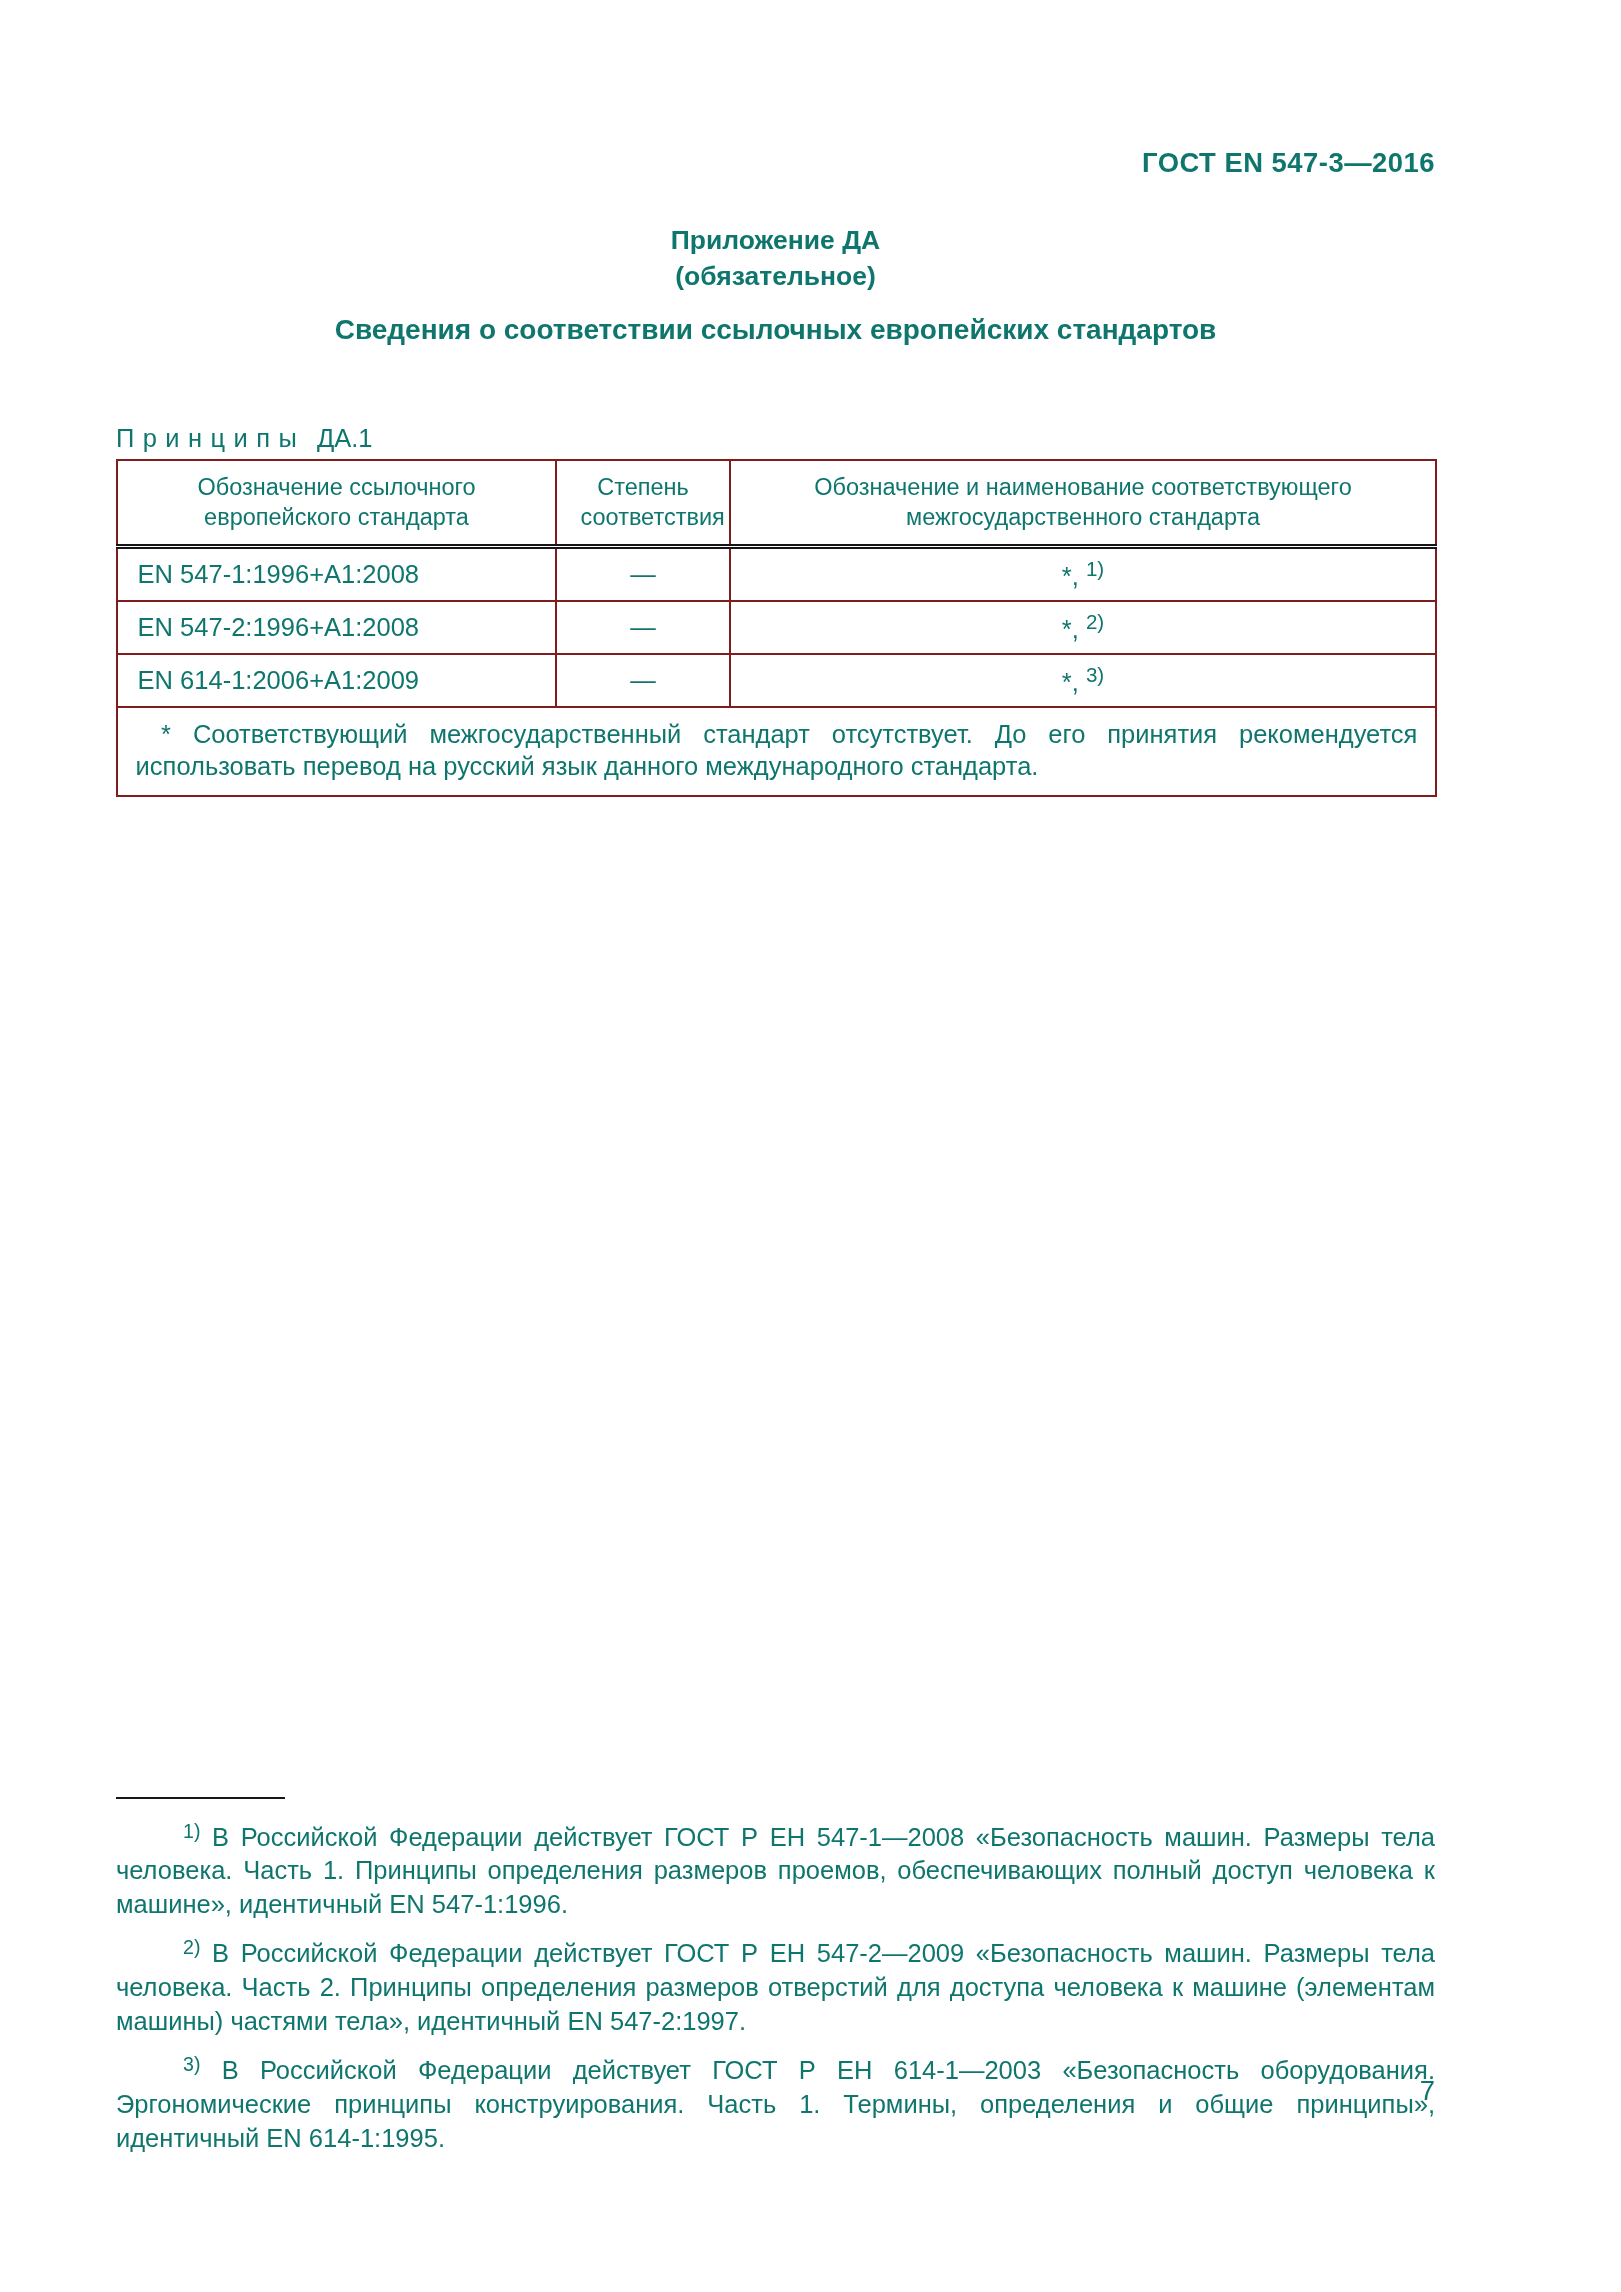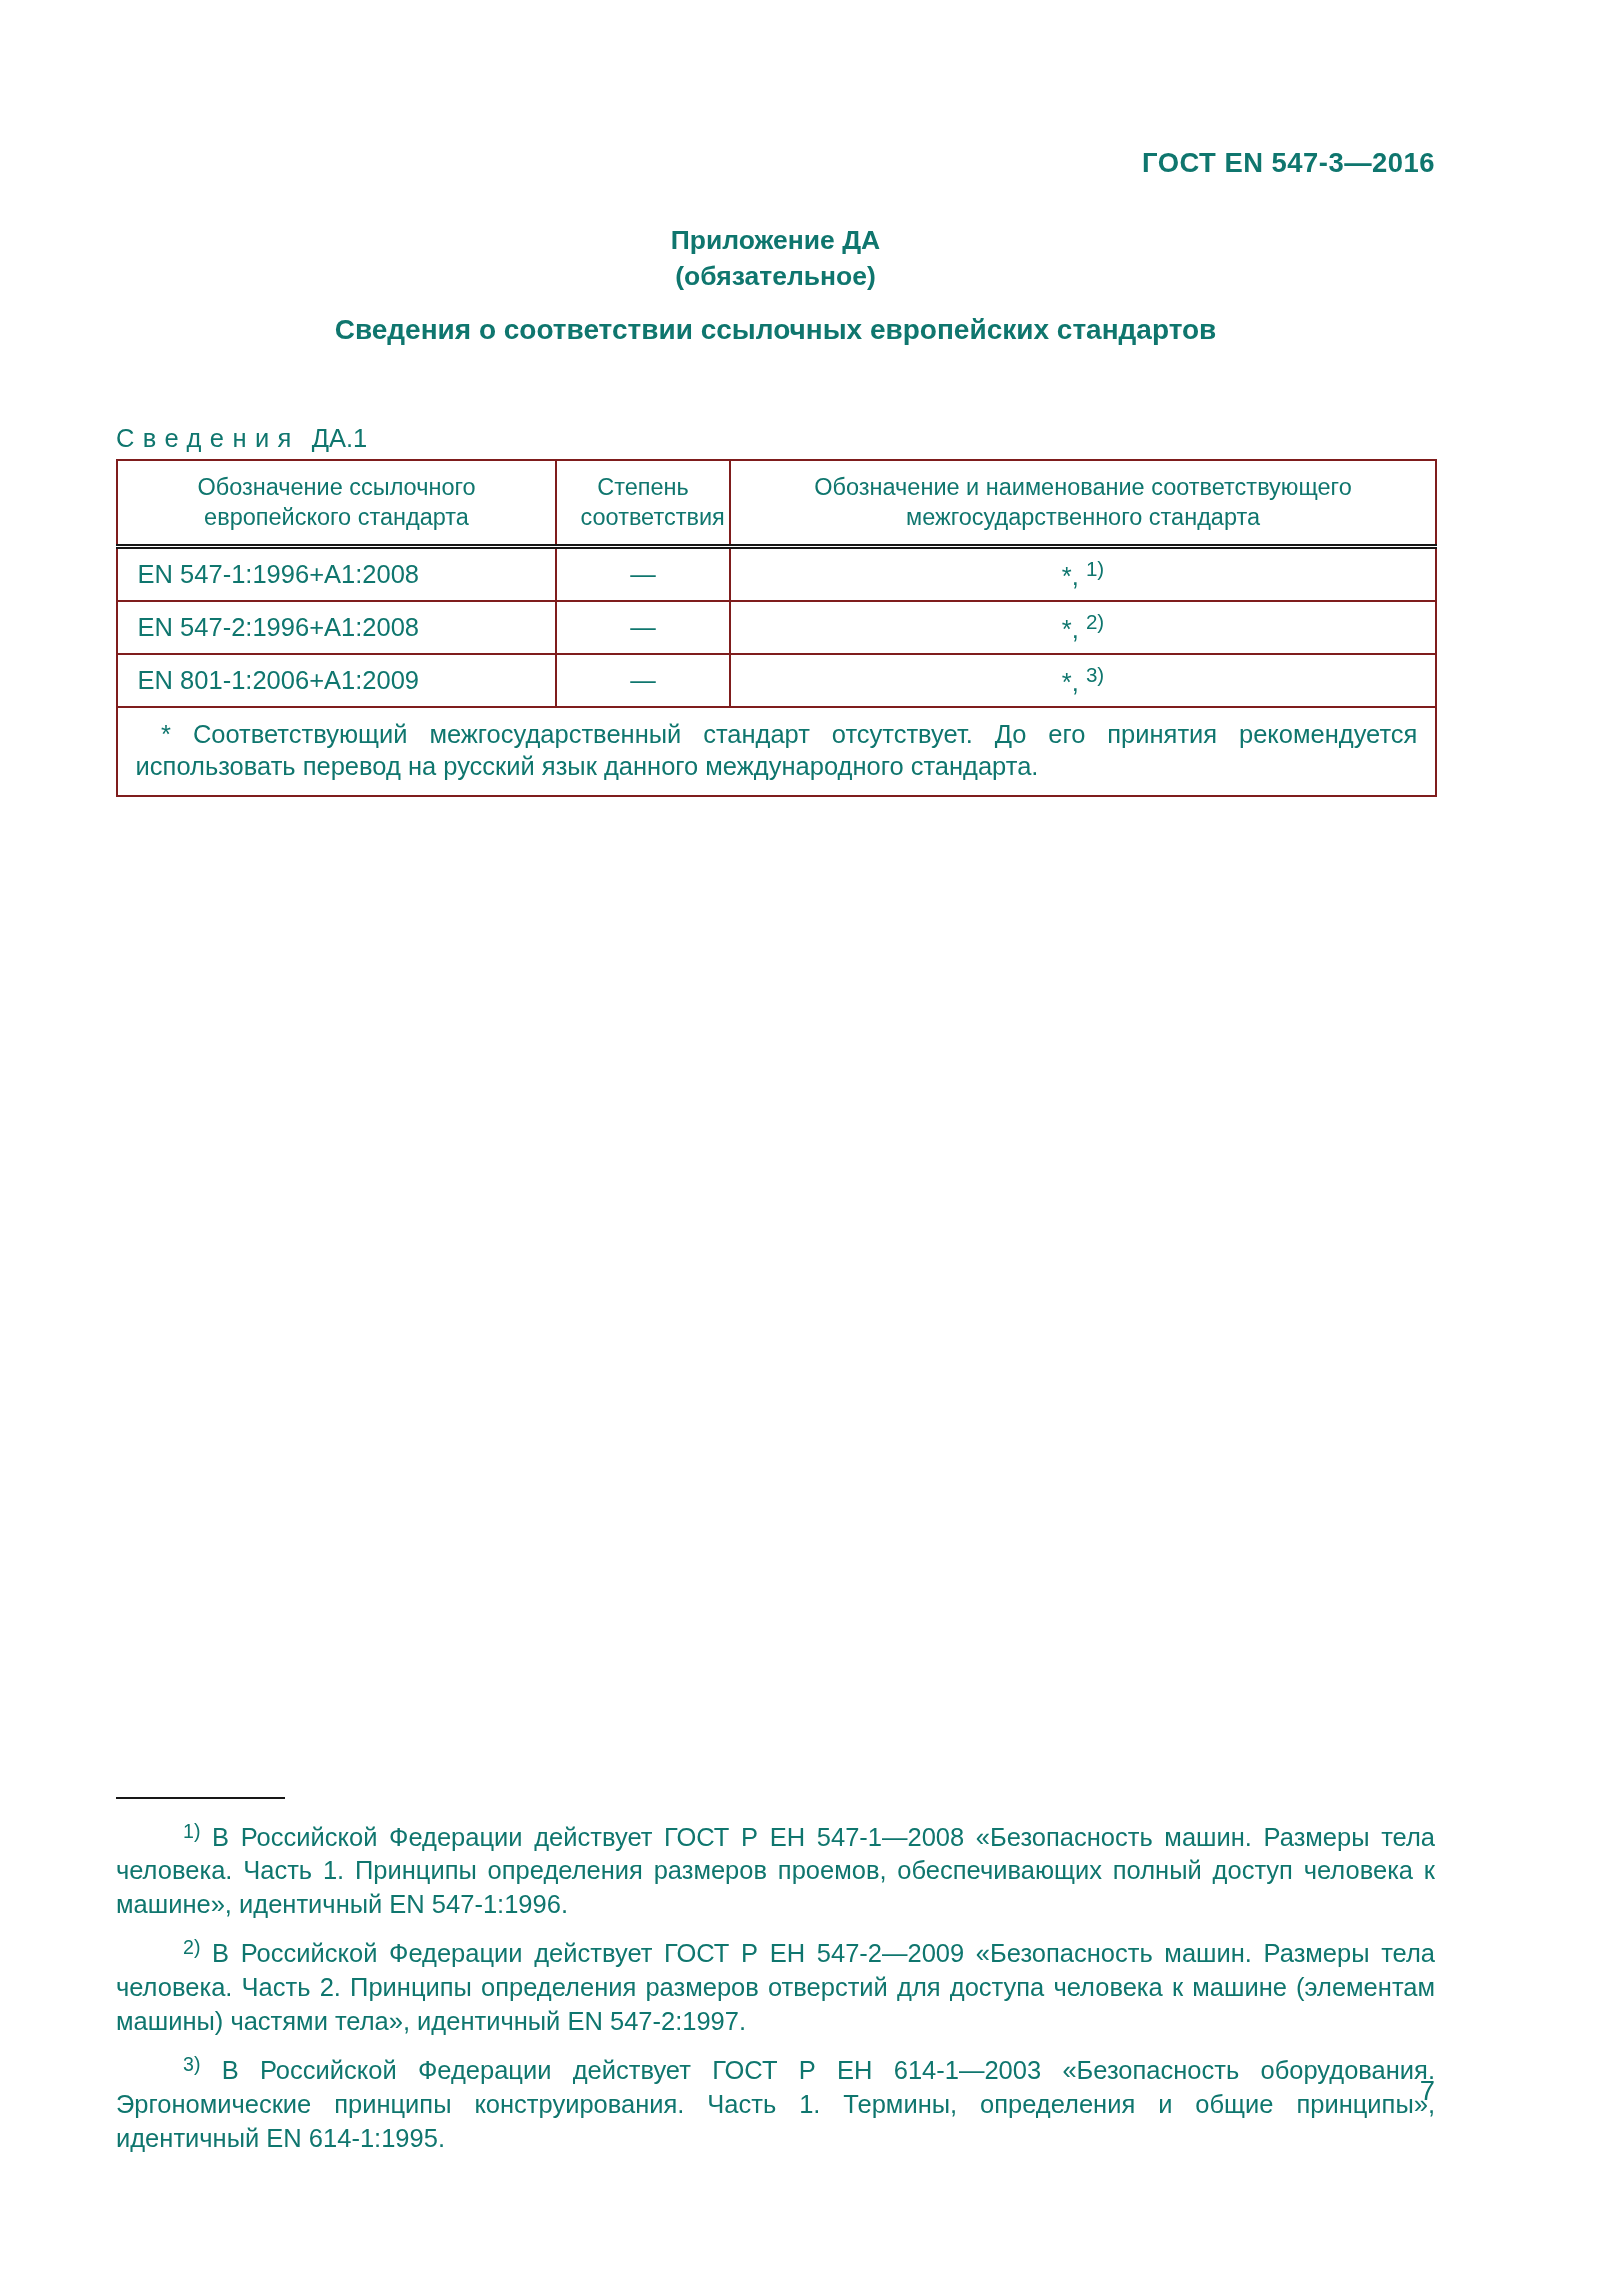--- a/index.html
+++ b/index.html
@@ -121,21 +121,21 @@
   <div class="content appendix" style="position:absolute;">
     <div>Приложение ДА</div>
     <div>(обязательное)</div>
   </div>
 
   <div class="content main-title" style="position:absolute;">
     <div>Сведения о соответствии ссылочных европейских стандартов</div>
   </div>
 
   <div class="content table-caption" style="position:absolute;">
-    <span class="spaced">Сведения</span><span class="num">ДА.1</span>
+    <span class="spaced">Принципы</span><span class="num">ДА.1</span>
   </div>
 
   <div class="content tbl-wrap" style="position:absolute;">
     <table class="std">
       <colgroup>
         <col style="width:439px">
           <col style="width:174px">
           <col style="width:706px">
       </colgroup>
       <thead>
@@ -153,21 +153,21 @@
   </tr>
 
   <tr>
     <td class="c-standard">EN 547-2:1996+A1:2008</td>
     <td class="c-degree">—</td>
     <td class="c-match"><span class="star">*</span><span class="comma">, </span><sup>2)</sup></td>
   </tr>
 
 
   <tr>
-    <td class="c-standard">EN 801-1:2006+A1:2009</td>
+    <td class="c-standard">EN 614-1:2006+A1:2009</td>
     <td class="c-degree">—</td>
     <td class="c-match"><span class="star">*</span><span class="comma">, </span><sup>3)</sup></td>
   </tr>
 </tbody>
       <tbody>
         <tr class="note-row">
           <td colspan="3">* Соответствующий межгосударственный стандарт отсутствует. До его принятия рекомендуется использовать перевод на русский язык данного международного стандарта.</td>
         </tr>
       </tbody>
     </table>

